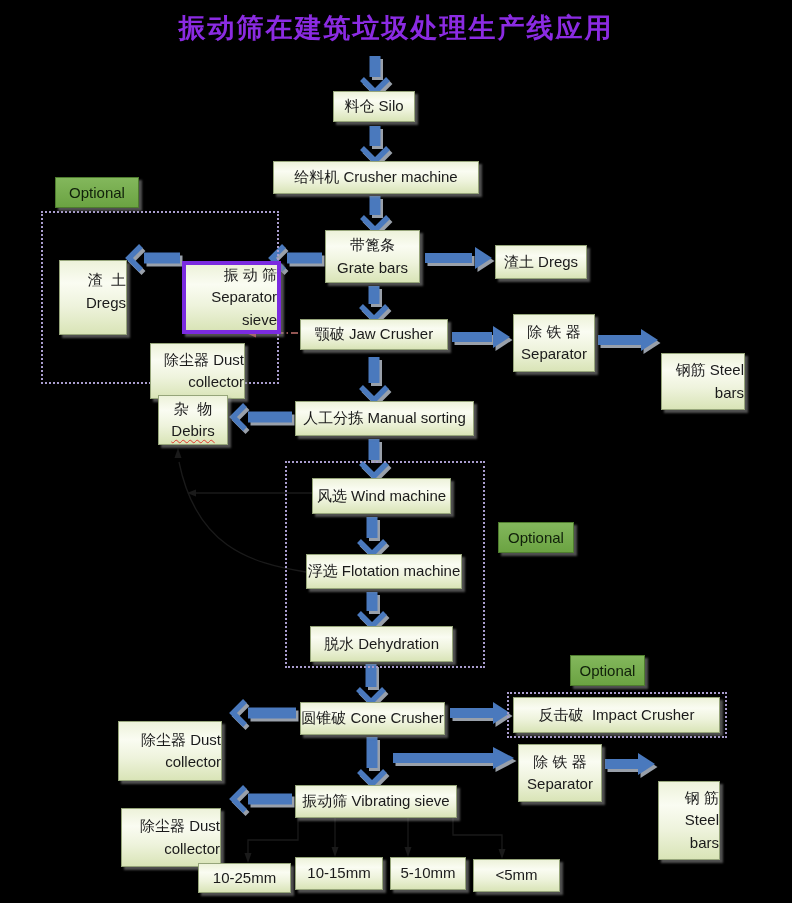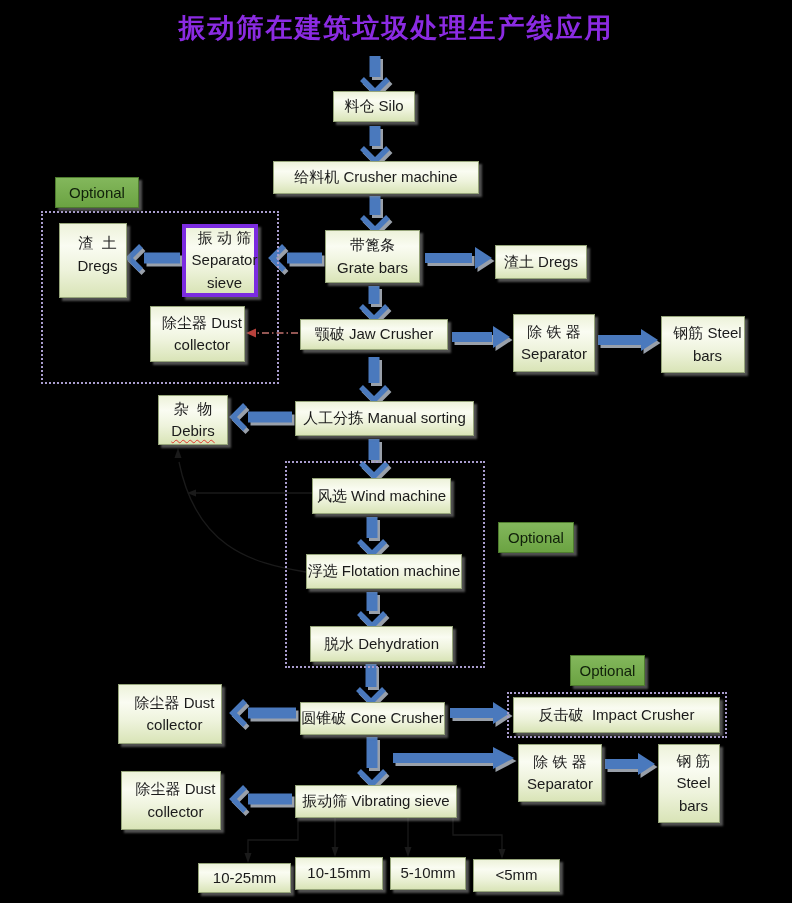--- a/index.html
+++ b/index.html
@@ -13,21 +13,21 @@
   }
   .node{
     position:absolute;box-sizing:border-box;
     border:1px solid #96a57a;
     background:linear-gradient(180deg,#edf2da 0%,#fafcf2 30%,#eef3dc 62%,#d9e4b7 100%);
     box-shadow:3px 3px 2px rgba(145,145,145,.55);
     display:flex;flex-direction:column;align-items:center;justify-content:center;
     font-size:15px;line-height:1.5;text-align:center;
   }
   .node .ln{white-space:pre;}
-  .left-align{align-items:center;padding-left:9px;text-align:left;}
+  .left-align{align-items:flex-end;padding-left:9px;text-align:left;margin-top:37px;}
   .purple-border{border:4px solid #7b2be0;}
   .optional{
     position:absolute;box-sizing:border-box;
     border:1px solid #4e7c2e;
     background:linear-gradient(180deg,#83b75c 0%,#6ba342 100%);
     box-shadow:3px 3px 2px rgba(145,145,145,.55);
     display:flex;align-items:center;justify-content:center;
     font-size:15px;color:#10200a;
   }
   .dotted-region{
@@ -271,21 +271,21 @@
 
   <div class="node" style="left:273px;top:161px;width:206px;height:33px;">
     <span class="ln">给料机 Crusher machine</span>
   </div>
 
   <div class="node" style="left:325px;top:230px;width:95px;height:53px;">
     <span class="ln">带篦条</span>
     <span class="ln">Grate bars</span>
   </div>
 
-  <div class="node purple-border left-align" style="left:182px;top:224px;width:76px;height:73px;">
+  <div class="node purple-border left-align" style="left:182px;top:224px;width:99px;height:73px;">
     <span class="ln">振 动 筛</span>
     <span class="ln">Separator</span>
     <span class="ln">sieve</span>
   </div>
 
   <div class="node left-align" style="left:59px;top:223px;width:68px;height:75px;justify-content:flex-start;padding-top:8px;">
     <span class="ln">渣  土</span>
     <span class="ln">Dregs</span>
   </div>
 

